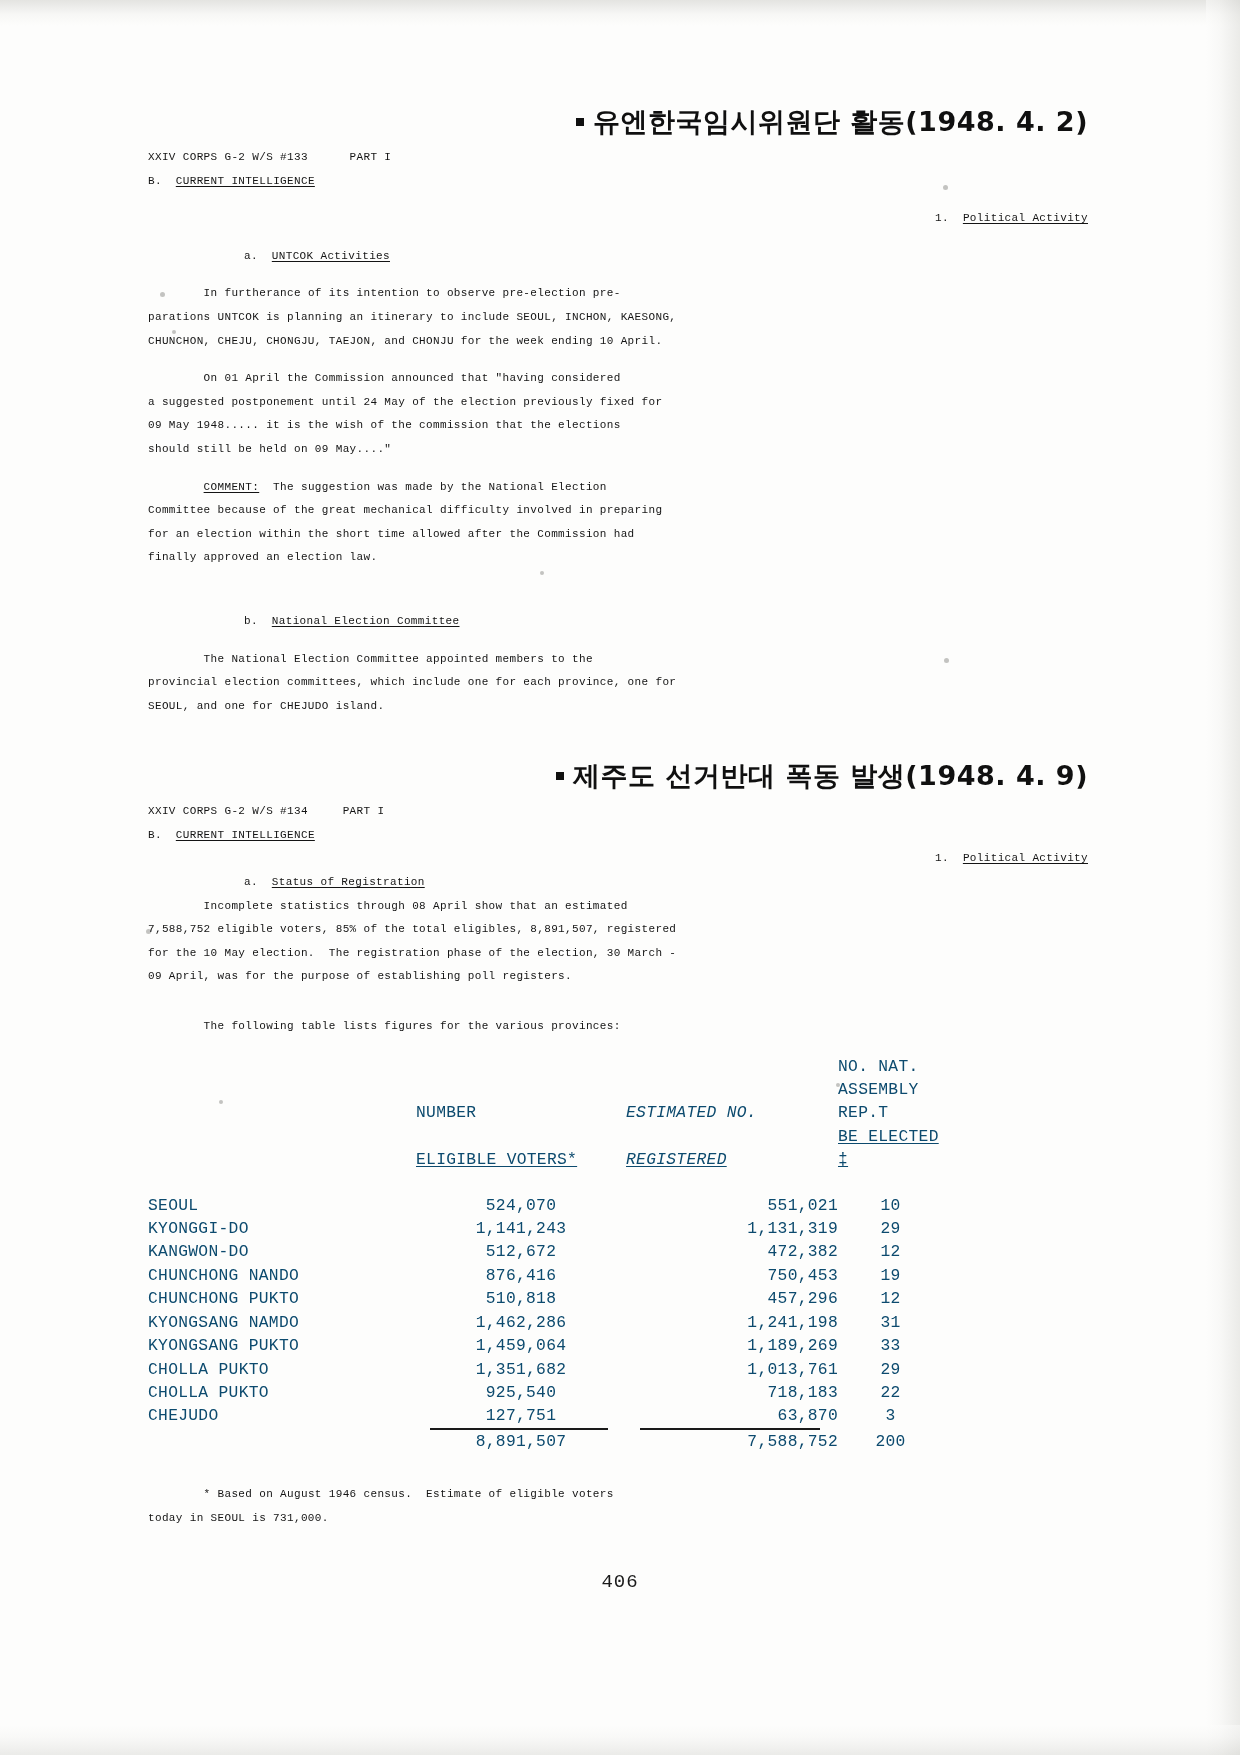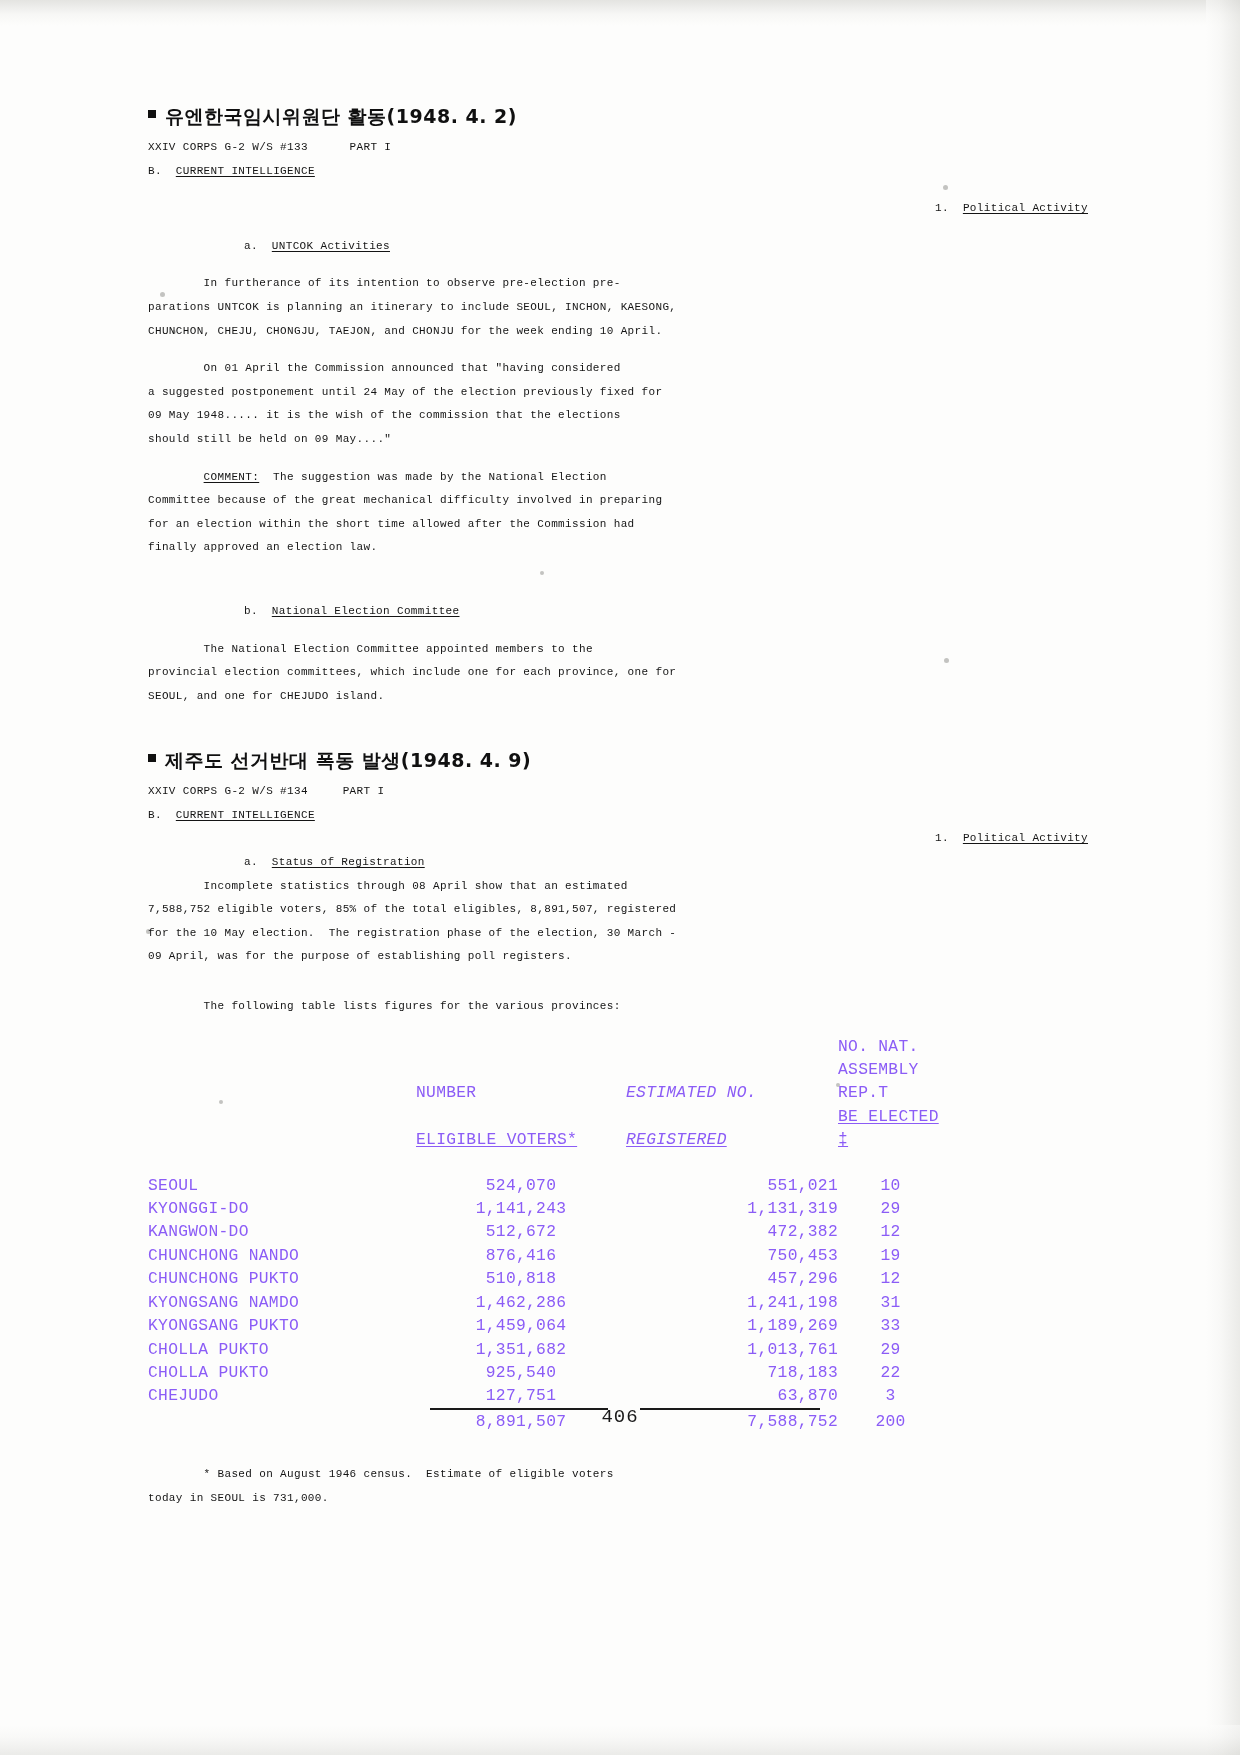--- a/index.html
+++ b/index.html
@@ -45,26 +45,27 @@
   .content {
     position: absolute;
     left: 148px;
     top: 104px;
     width: 940px;
   }
 
   
   .kr-heading {
     font-family: "DejaVu Sans", sans-serif;
-    font-size: 19px;
+    font-size: 27px;
     font-weight: 600;
     letter-spacing: .5px;
     color: #101010;
     margin: 0 0 6px 0;
     white-space: nowrap;
+    text-align: right;
   }
   .kr-heading .bullet {
     display: inline-block;
     width: 8px;
     height: 8px;
     background: #101010;
     vertical-align: 5px;
     margin-right: 9px;
   }
 
@@ -86,21 +87,21 @@
   .gap-l  { height: 40px; }
 
   .para { margin: 0; }
 
   
   .table-block {
     margin-top: 16px;
     font-family: "Liberation Mono", "DejaVu Sans Mono", monospace;
     font-size: 16.3px;
     letter-spacing: .3px;
-    color: #8b5cf6;
+    color: #0c4a6e;
   }
   table.figures {
     border-collapse: collapse;
     width: 795px;
     margin-left: 0;
   }
   table.figures td, table.figures th {
     padding: 0;
     font-weight: normal;
     vertical-align: bottom;
@@ -129,21 +130,21 @@
   .totals td { padding-top: 6px; }
 
   .footnotes {
     margin-top: 30px;
   }
 
   .page-number {
     position: absolute;
     left: 0;
     right: 0;
-    top: 1406px;
+    top: 1571px;
     text-align: center;
     font-family: "Liberation Mono", "DejaVu Sans Mono", monospace;
     font-size: 19px;
     color: #1a1a1a;
     letter-spacing: 1px;
   }
 </style>
 </head>
 <body>
 

